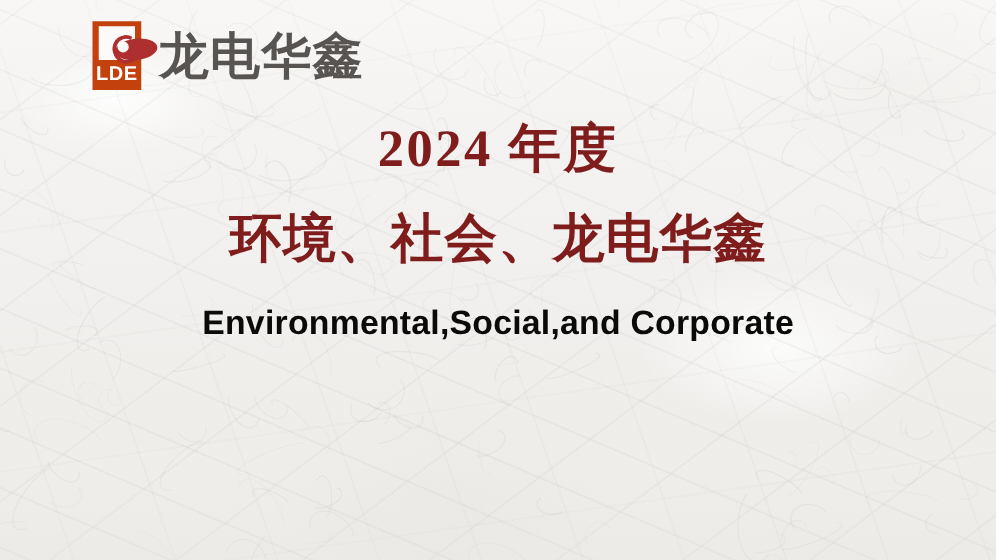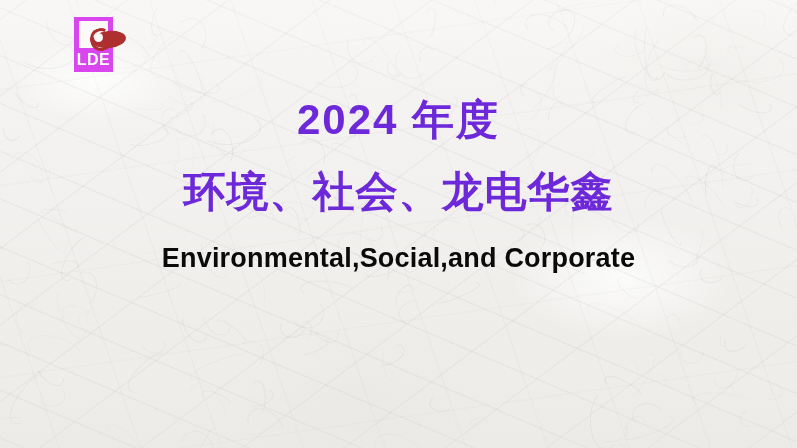--- a/index.html
+++ b/index.html
@@ -74,21 +74,21 @@
     top: 17px;
     display: flex;
     align-items: center;
     gap: 14px;
   }
 
   .logo-mark {
     position: relative;
     width: 39px;
     height: 55px;
-    background: #d946ef;
+    background: #c2410c;
     box-sizing: border-box;
     flex: 0 0 auto;
   }
   .logo-mark .mark-window {
     position: absolute;
     left: 5px;
     top: 4px;
     right: 5px;
     height: 27px;
     background: #fbfaf8;
@@ -153,23 +153,23 @@
   
   .title-block {
     position: absolute;
     left: 0;
     right: 0;
     top: 88px;
     text-align: center;
   }
 
   .t-cn {
-    font-family: Liberation Sans, sans-serif;
+    font-family: Liberation Serif, serif;
     font-weight: 700;
-    color: #6d28d9;
+    color: #7f1d1d;
     white-space: nowrap;
   }
   .t-line1 { font-size: 42px; line-height: 64px; letter-spacing: 2px; }
   .t-line2 { font-size: 42px; line-height: 80px; letter-spacing: 1px; }
   .t-line3 { font-size: 42px; line-height: 80px; letter-spacing: 1px; }
 
   .t-en {
     font-family: "Liberation Sans", "DejaVu Sans", sans-serif;
     font-weight: 700;
     color: #0a0a0a;
@@ -383,20 +383,21 @@
 
     <div class="logo-mark">
       <div class="mark-window">
         <div class="swoosh-body"></div>
         <div class="swoosh-notch"></div>
         <div class="swoosh-cut"></div>
       </div>
       <div class="mark-label">LDE</div>
     </div>
 
+    <div class="logo-wordmark">龙电华鑫</div>
   </div>
 
   <div class="title-block">
     <div class="t-cn t-line1">2024 年度</div>
     <div class="t-cn t-line2">环境、社会、龙电华鑫</div>
     <div class="t-en t-line4">Environmental,Social,and Corporate</div>
   </div>
 
 </div>
 

